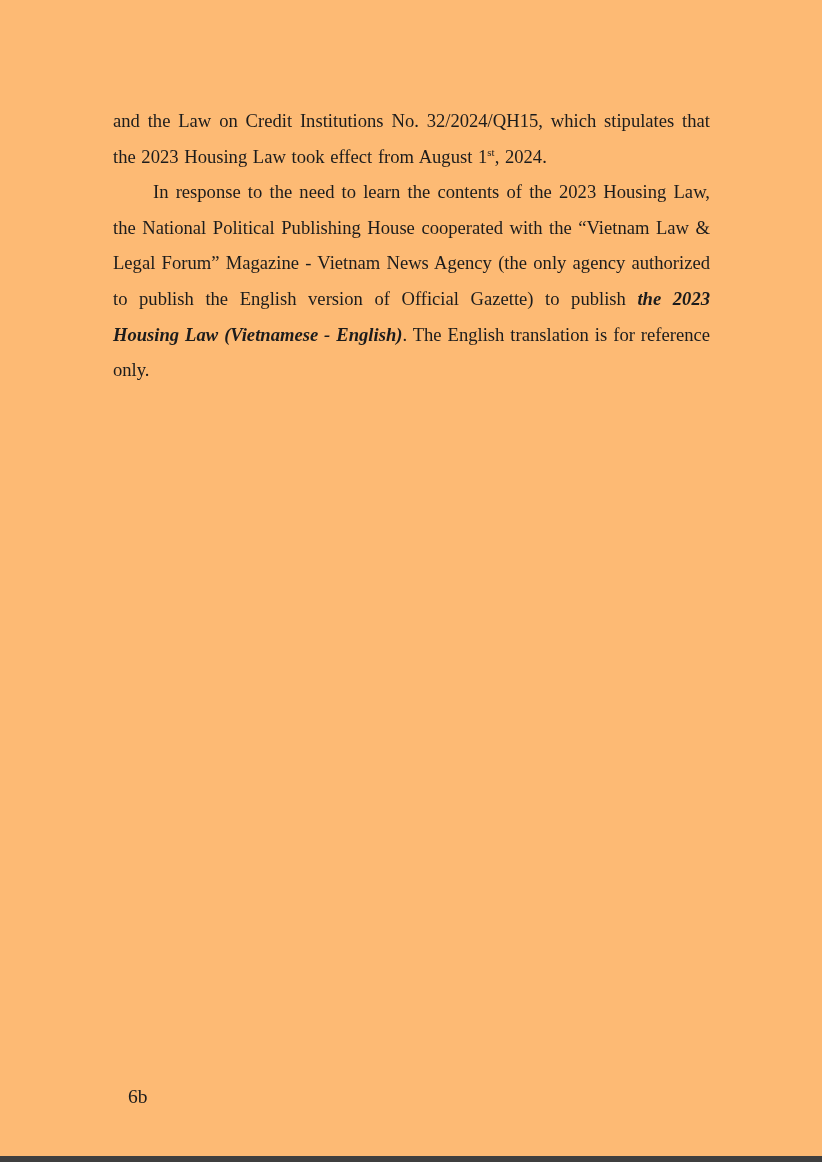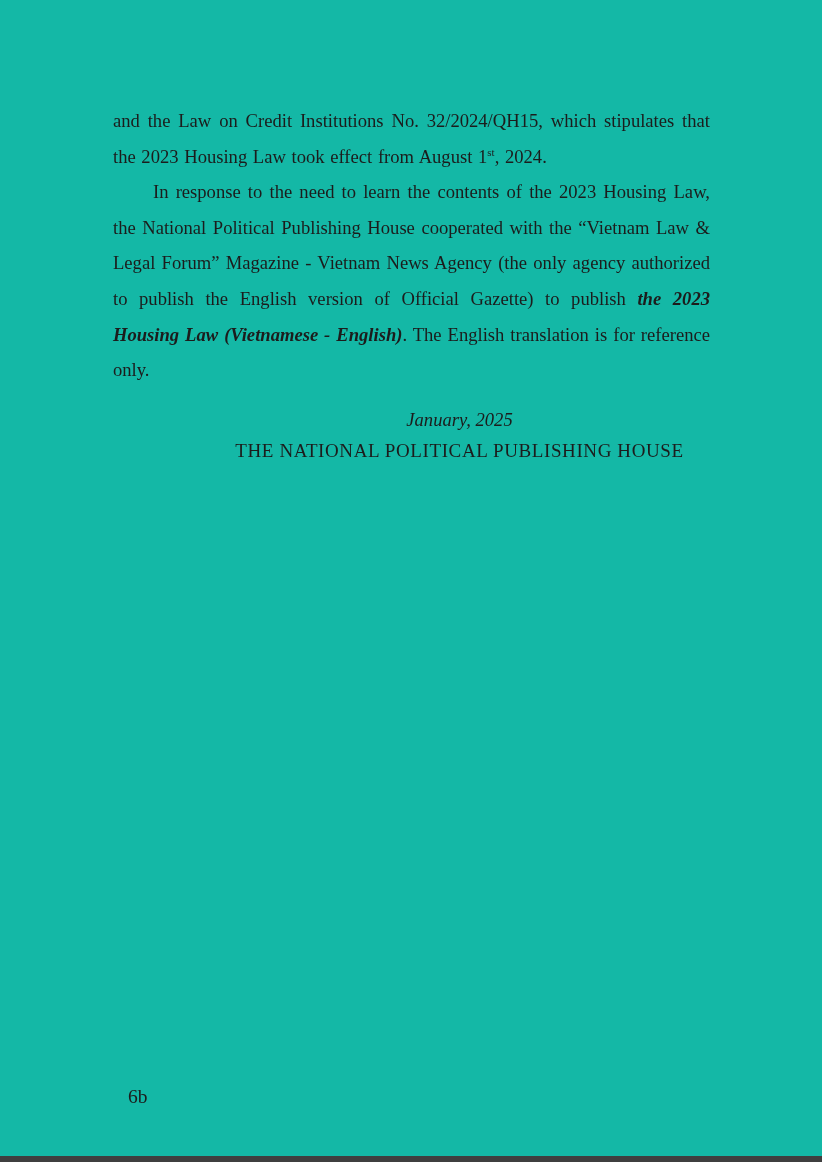--- a/index.html
+++ b/index.html
@@ -11,21 +11,21 @@
     height: 1162px;
     background: #fefefe;
     position: relative;
     overflow: hidden;
     font-family: "Liberation Serif", "DejaVu Serif", serif;
     color: #1c1c1c;
   }
   .page {
     position: absolute;
     inset: 0;
-    background: #14b8a6;
+    background: #fdba74;
     padding-left: 14px;
   }
   .text-block {
     position: absolute;
     left: 113px;
     top: 103px;
     width: 597px;
   }
   .para {
     margin: 0;
@@ -81,23 +81,19 @@
 <body>
 
 <div class="page">
 
   <div class="text-block">
     <div>
         <p class="para"><span>and the Law on Credit Institutions No. 32/2024/QH15, which stipulates that the 2023 Housing Law took effect from August 1</span><sup>st</sup><span>, 2024.</span></p>
         <p class="para indented"><span>In response to the need to learn the contents of the 2023 Housing Law, the National Political Publishing House cooperated with the “Vietnam Law &amp; Legal Forum” Magazine - Vietnam News Agency (the only agency authorized to publish the English version of Official Gazette) to publish </span><span class="bi">the 2023 Housing Law (Vietnamese - English)</span><span>. The English translation is for reference only.</span></p>
       </div>
 
-    <div class="signature">
-      <div class="sig-date">January, 2025</div>
-      <div class="sig-publisher">THE NATIONAL POLITICAL PUBLISHING HOUSE</div>
-    </div>
   </div>
 
   <div class="page-number">6b</div>
 
   <div class="scan-edge"></div>
 
 </div>
 
 </body></html>

